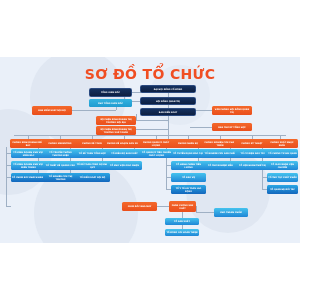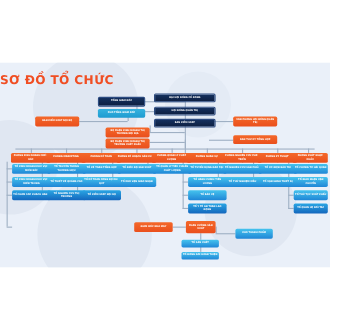--- a/index.html
+++ b/index.html
@@ -22,22 +22,22 @@
   .blob.b4{width:84px;height:84px;left:186px;top:92px;}
   .blob.b5{width:60px;height:60px;left:150px;top:8px;background:#e4ebf5;}
 
   
   .ln{position:absolute;background:#9fb0c4;}
   .lnv{width:1px;}
   .lnh{height:1px;}
 
   
   .title{
-    position:absolute;left:0;top:66px;width:300px;
-    color:#f04e23;font-size:11px;font-weight:bold;letter-spacing:.35px;
+    position:absolute;left:0;top:66px;width:300px;text-align:center;
+    color:#f04e23;font-size:14px;font-weight:bold;letter-spacing:.35px;
     font-family:"DejaVu Sans",sans-serif;
   }
 
   
   .node{
     position:absolute;box-sizing:border-box;
     display:flex;align-items:center;justify-content:center;text-align:center;
     color:#fff;border-radius:1.5px;
     font-size:2.05px;line-height:1.22;font-weight:bold;
     padding:0 1px;overflow:hidden;

